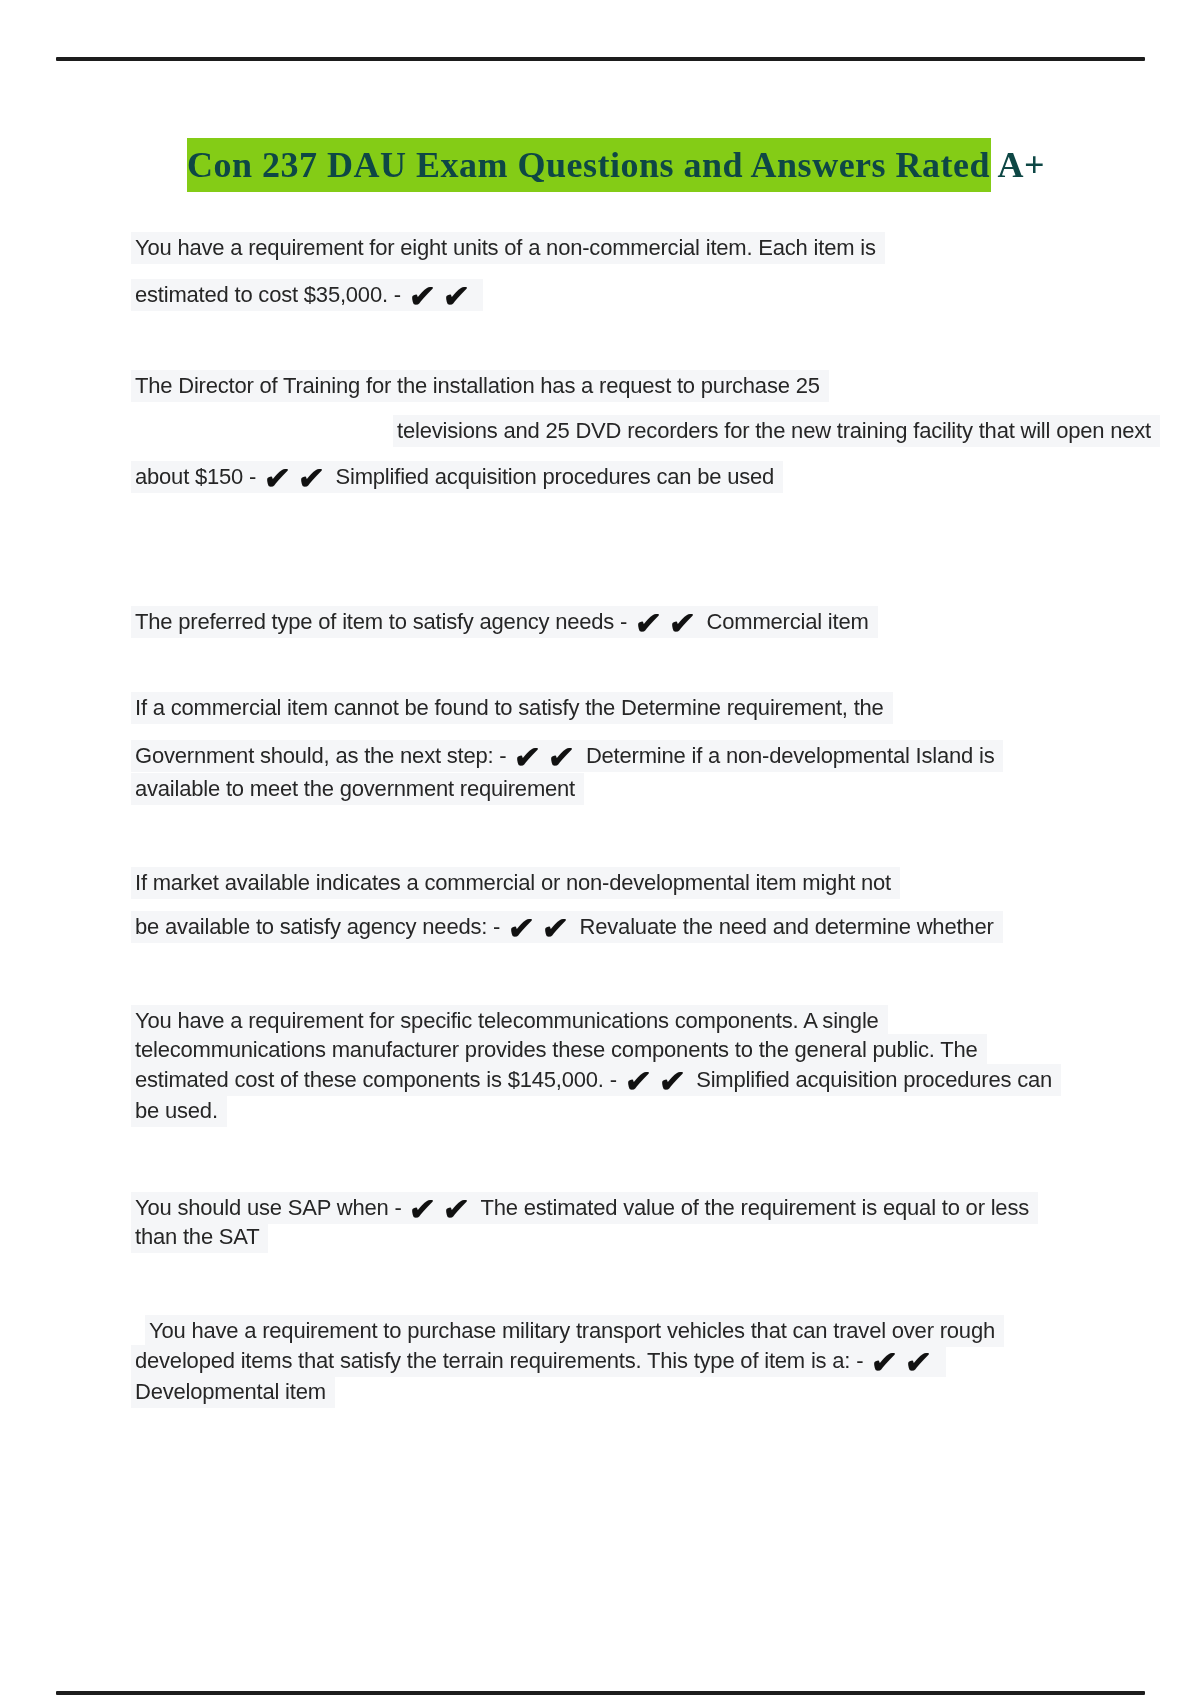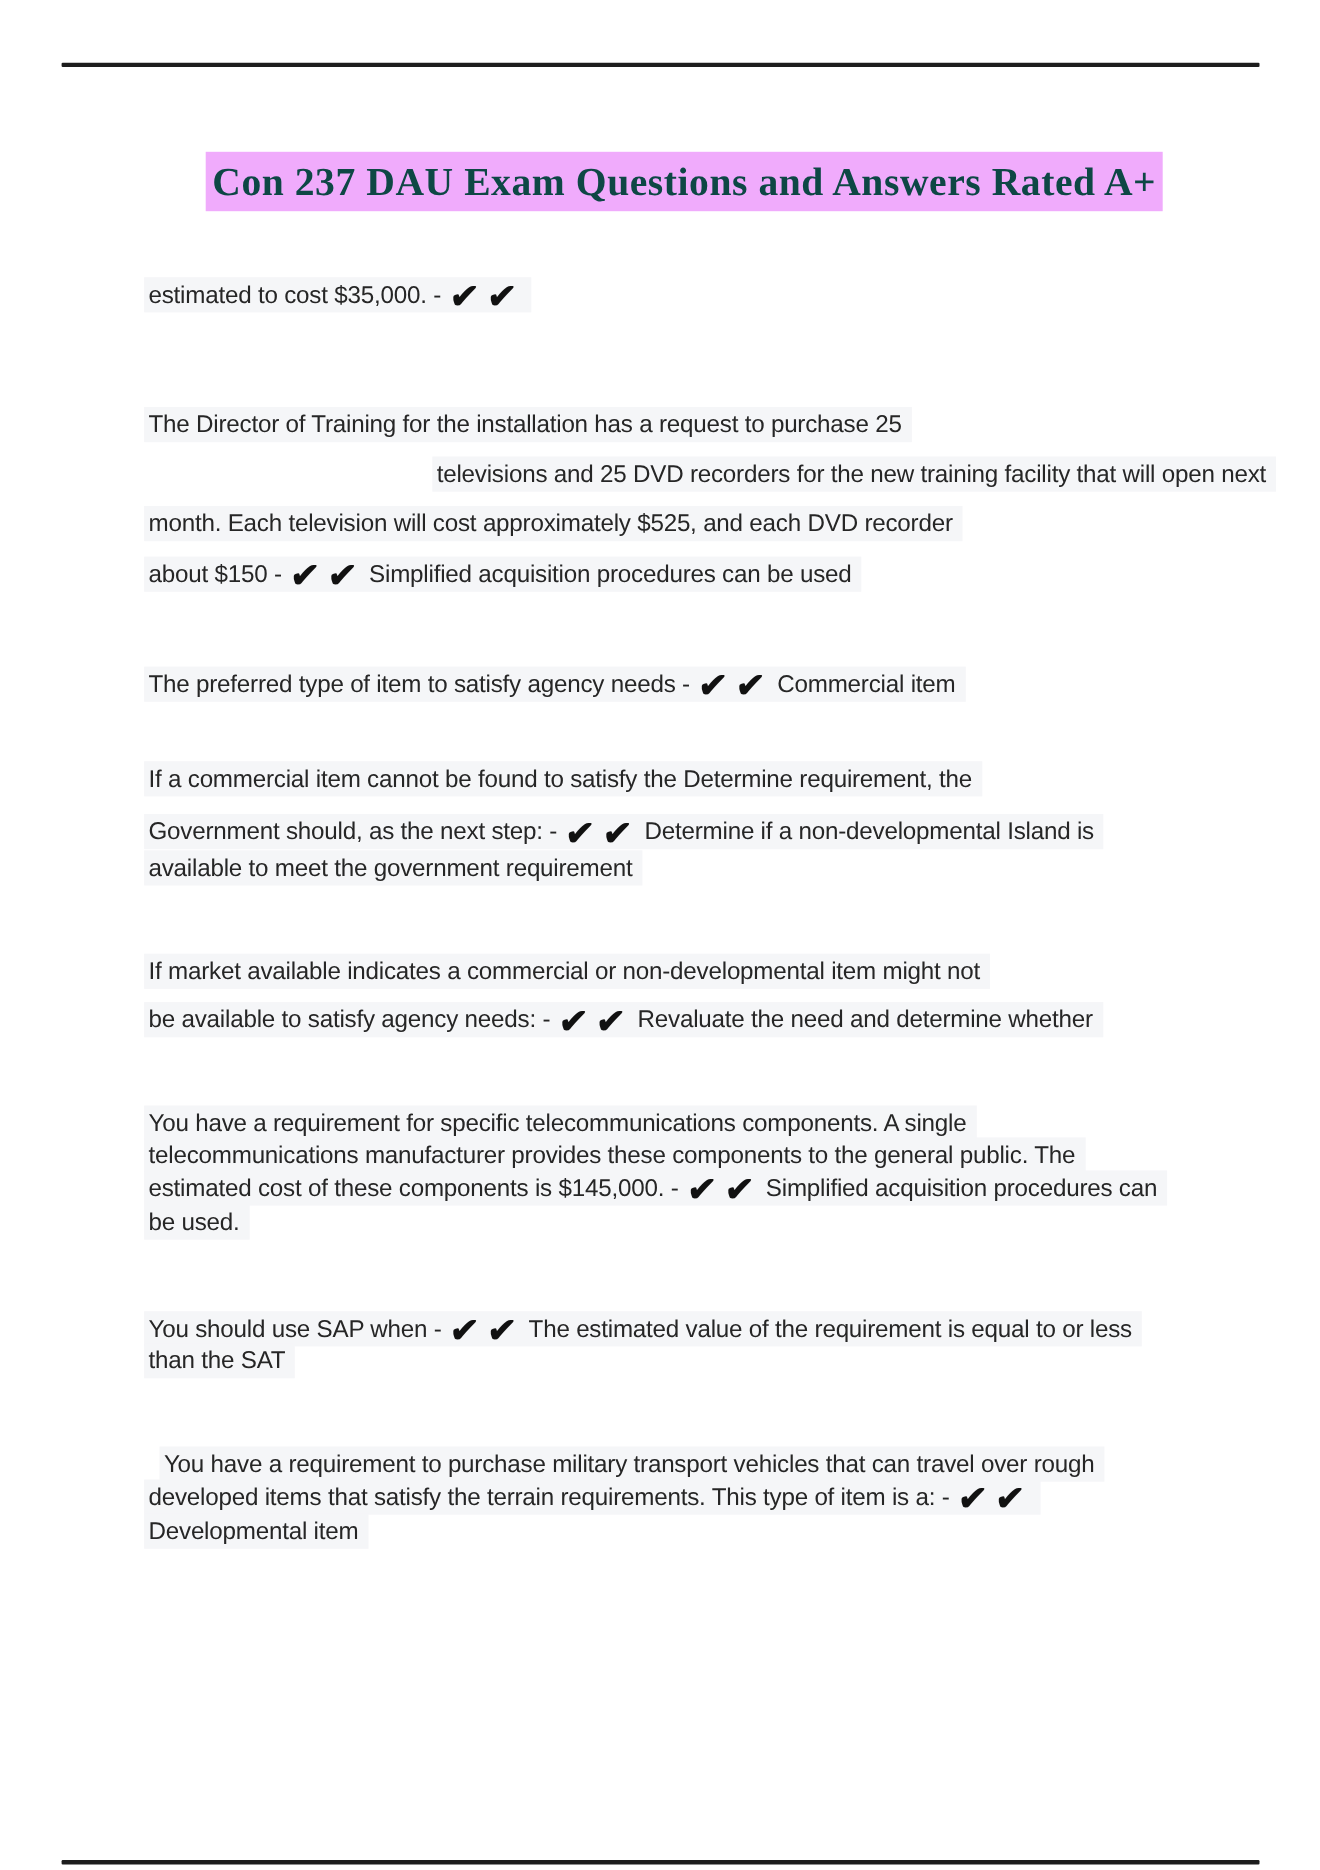--- a/index.html
+++ b/index.html
@@ -22,26 +22,26 @@
     height: 4px;
     background: #1d1d1d;
     border-radius: 1px;
   }
   #header-rule { top: 57px; }
   #footer-rule { top: 1691px; }
   #title-banner {
     position: absolute;
     left: 187px;
     top: 138px;
-    width: 870px;
+    width: 804px;
     height: 54px;
-    background: #f0abfc;
+    background: #84cc16;
     display: flex;
     align-items: center;
-    justify-content: center;
+    justify-content: flex-start;
   }
   #title-banner .title-text {
     font-family: "Liberation Serif", serif;
     font-weight: bold;
     font-size: 36px;
     letter-spacing: 0.5px;
     color: #0e4745;
     white-space: nowrap;
   }
   #qa-content {
@@ -83,26 +83,26 @@
 
 <div id="page">
   <div id="header-rule" class="rule"></div>
 
   <div id="title-banner">
     <span class="title-text">Con 237 DAU Exam Questions and Answers Rated A+</span>
   </div>
 
   <div id="qa-content">
       <div class="para" style="top: 234px;">
+        <div class="line" style="margin-top: 0px;"><span class="hl">You have a requirement for eight units of a non-commercial item. Each item is</span></div>
         <div class="line" style="margin-top: 20px;"><span class="hl">estimated to cost $35,000. - <span class="chk">✔</span><span class="chk">✔</span></span></div>
       </div>
       <div class="para" style="top: 372px;">
         <div class="line" style="margin-top: 0px;"><span class="hl">The Director of Training for the installation has a request to purchase 25</span></div>
         <div class="line" style="margin-top: 18px; text-align: right;"><span class="hl">televisions and 25 DVD recorders for the new training facility that will open next</span></div>
-        <div class="line" style="margin-top: 18px;"><span class="hl">month. Each television will cost approximately $525, and each DVD recorder</span></div>
         <div class="line" style="margin-top: 19px;"><span class="hl">about $150 - <span class="chk">✔</span><span class="chk">✔</span> Simplified acquisition procedures can be used</span></div>
       </div>
       <div class="para" style="top: 608px;">
         <div class="line" style="margin-top: 0px;"><span class="hl">The preferred type of item to satisfy agency needs - <span class="chk">✔</span><span class="chk">✔</span> Commercial item</span></div>
       </div>
       <div class="para" style="top: 694px;">
         <div class="line" style="margin-top: 0px;"><span class="hl">If a commercial item cannot be found to satisfy the Determine requirement, the</span></div>
         <div class="line" style="margin-top: 21px;"><span class="hl">Government should, as the next step: - <span class="chk">✔</span><span class="chk">✔</span> Determine if a non-developmental Island is</span></div>
         <div class="line" style="margin-top: 6px;"><span class="hl">available to meet the government requirement</span></div>
       </div>

